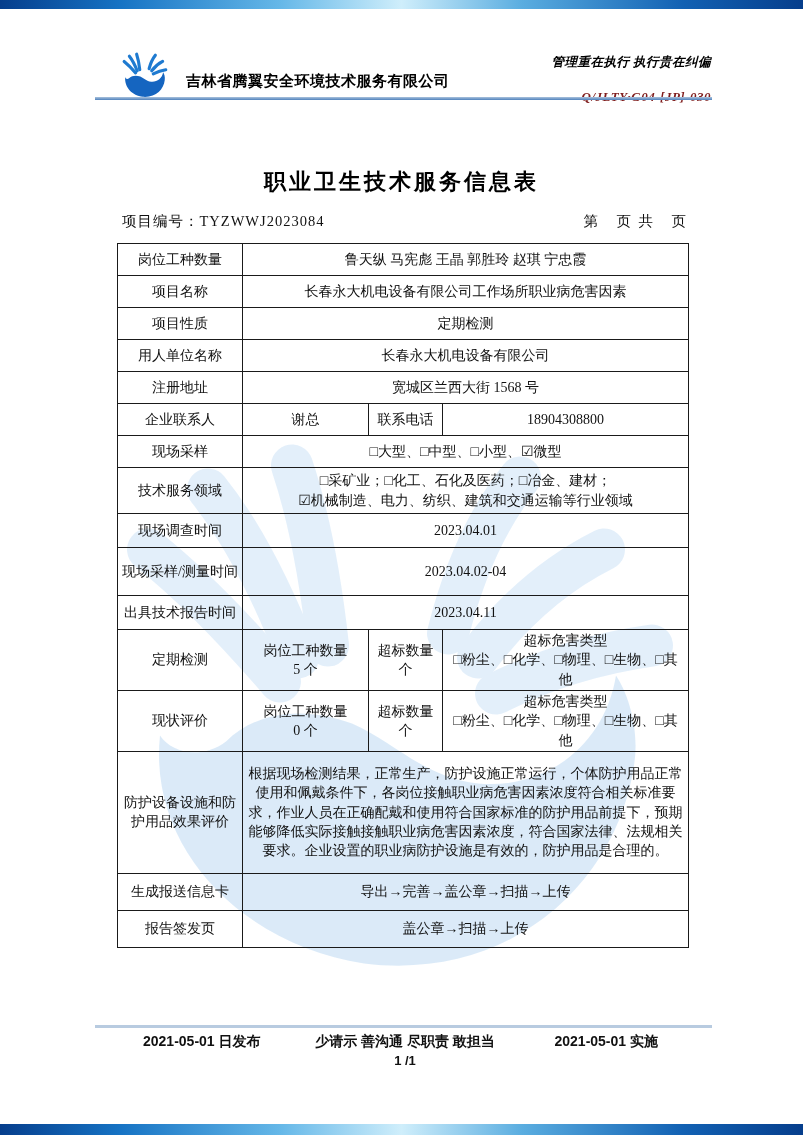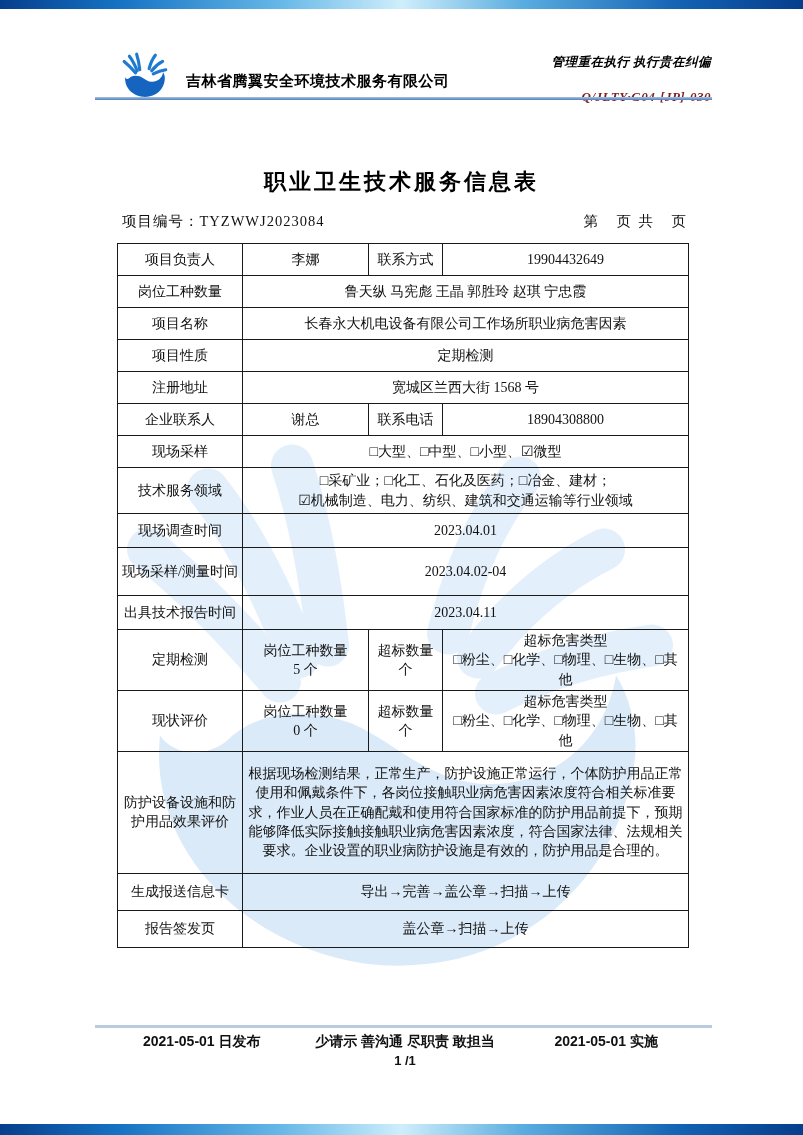--- a/index.html
+++ b/index.html
@@ -103,42 +103,40 @@
 
 <table class="info-table">
   <colgroup>
       <col style="width:125px">
       <col style="width:126px">
       <col style="width:74px">
       <col style="width:246px">
     </colgroup>
 
   <tbody>
-      <tr class="h32">
-    <td>项目负责人</td>
-    <td>李娜</td>
-    <td>联系方式</td>
-    <td>19904432649</td>
-  </tr>
 
   <tr class="h32">
     <td>岗位工种数量</td>
     <td colspan="3">鲁天纵 马宪彪 王晶 郭胜玲 赵琪 宁忠霞</td>
   </tr>
 
   <tr class="h32">
     <td>项目名称</td>
     <td colspan="3">长春永大机电设备有限公司工作场所职业病危害因素</td>
   </tr>
 
   <tr class="h32">
     <td>项目性质</td>
     <td colspan="3">定期检测</td>
   </tr>
 
+  <tr class="h32">
+    <td>用人单位名称</td>
+    <td colspan="3">长春永大机电设备有限公司</td>
+  </tr>
 
 
   <tr class="h32">
     <td>注册地址</td>
     <td colspan="3">宽城区兰西大街 1568 号</td>
   </tr>
 
   <tr class="h32">
     <td>企业联系人</td>
     <td>谢总</td>

